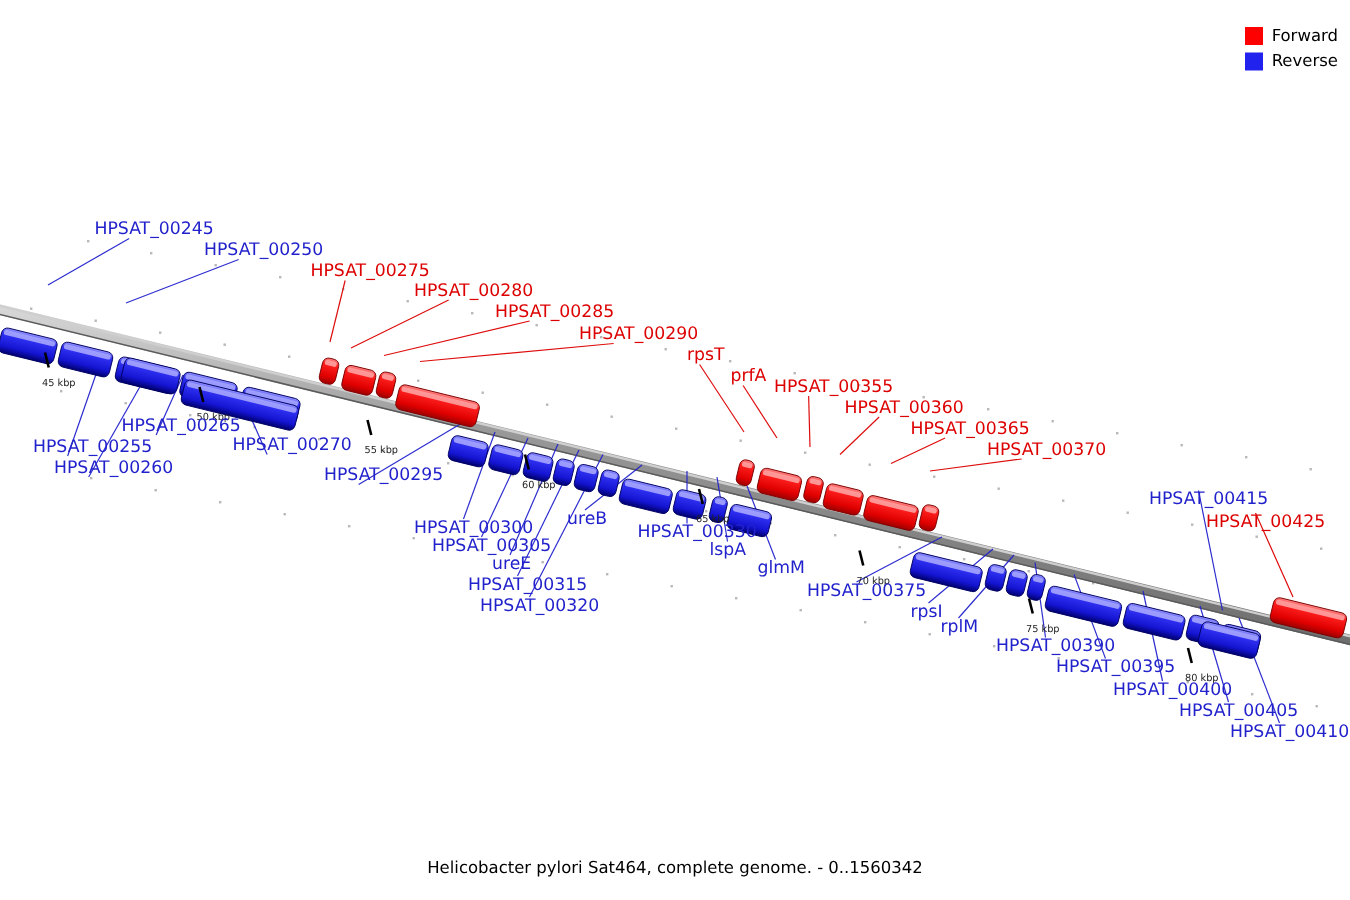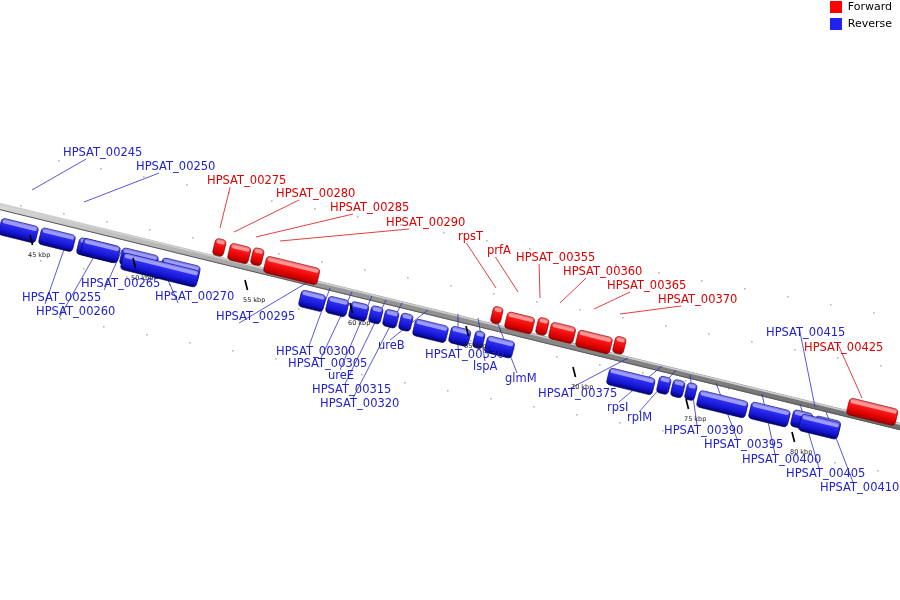--- a/index.html
+++ b/index.html
@@ -2,21 +2,21 @@
 <html><head>
 <meta charset="utf-8">
 <style>
   html,body{margin:0;padding:0;}
   body{
     width:900px;height:600px;background:#ffffff;overflow:hidden;
     font-family:"DejaVu Sans",sans-serif;position:relative;
   }
   #stage{position:absolute;left:0;top:0;width:900px;height:600px;}
   svg{position:absolute;left:0;top:0;}
-  .legend{position:absolute;right:8px;top:0;text-align:center;}
+  .legend{position:absolute;right:8px;top:17px;text-align:center;}
   .legend-row{display:flex;align-items:center;height:14px;margin-bottom:3px;}
   .swatch{width:12px;height:12px;margin-right:6px;display:block;}
   .legend-label{font-size:11px;color:#000;font-family:"DejaVu Sans",sans-serif;line-height:12px;}
   .caption{
     position:absolute;left:0;top:572px;width:900px;text-align:center;
     font-size:11px;color:#000;font-family:"DejaVu Sans",sans-serif;
   }
   text{font-family:"DejaVu Sans",sans-serif;}
 </style>
 </head>
@@ -383,13 +383,14 @@
     <div class="legend-row">
       <span class="swatch" style="background: rgb(255, 0, 0);"></span>
       <span class="legend-label">Forward</span>
     </div>
     <div class="legend-row">
       <span class="swatch" style="background: rgb(34, 34, 238);"></span>
       <span class="legend-label">Reverse</span>
     </div>
   </div>
 
+  <div class="caption">Helicobacter pylori Sat464, complete genome. - 0..1560342</div>
 </div>
 
 </body></html>

